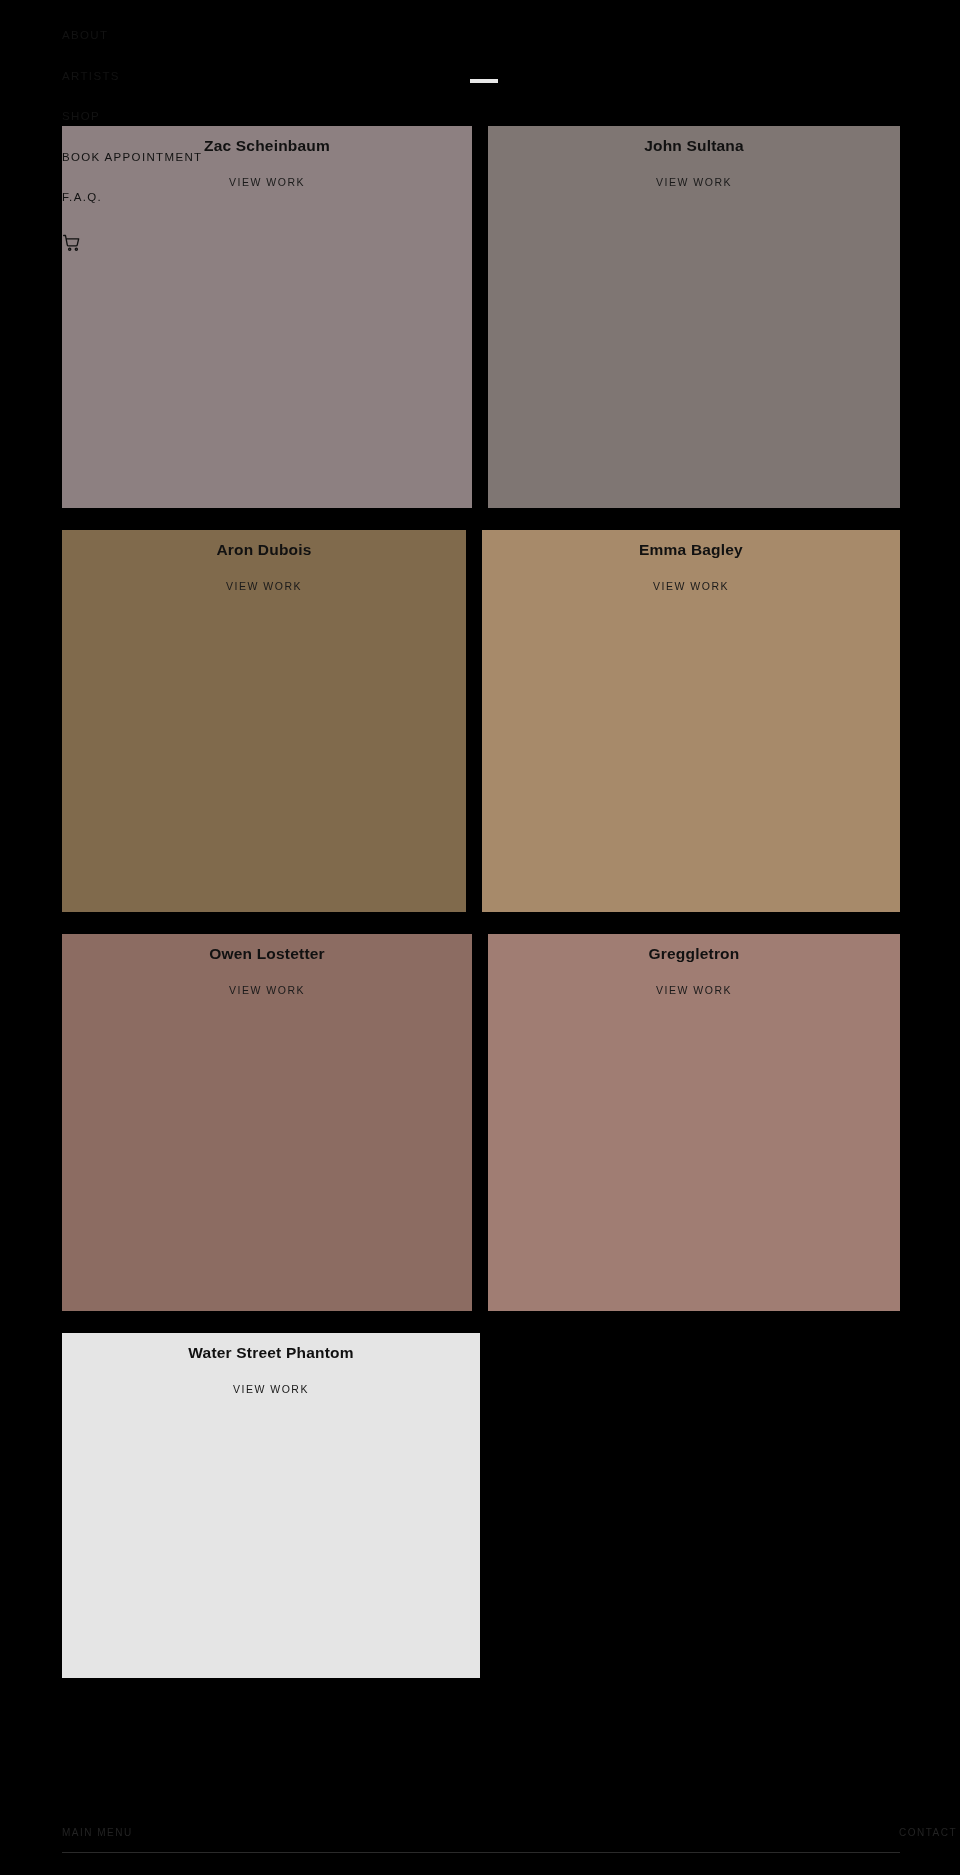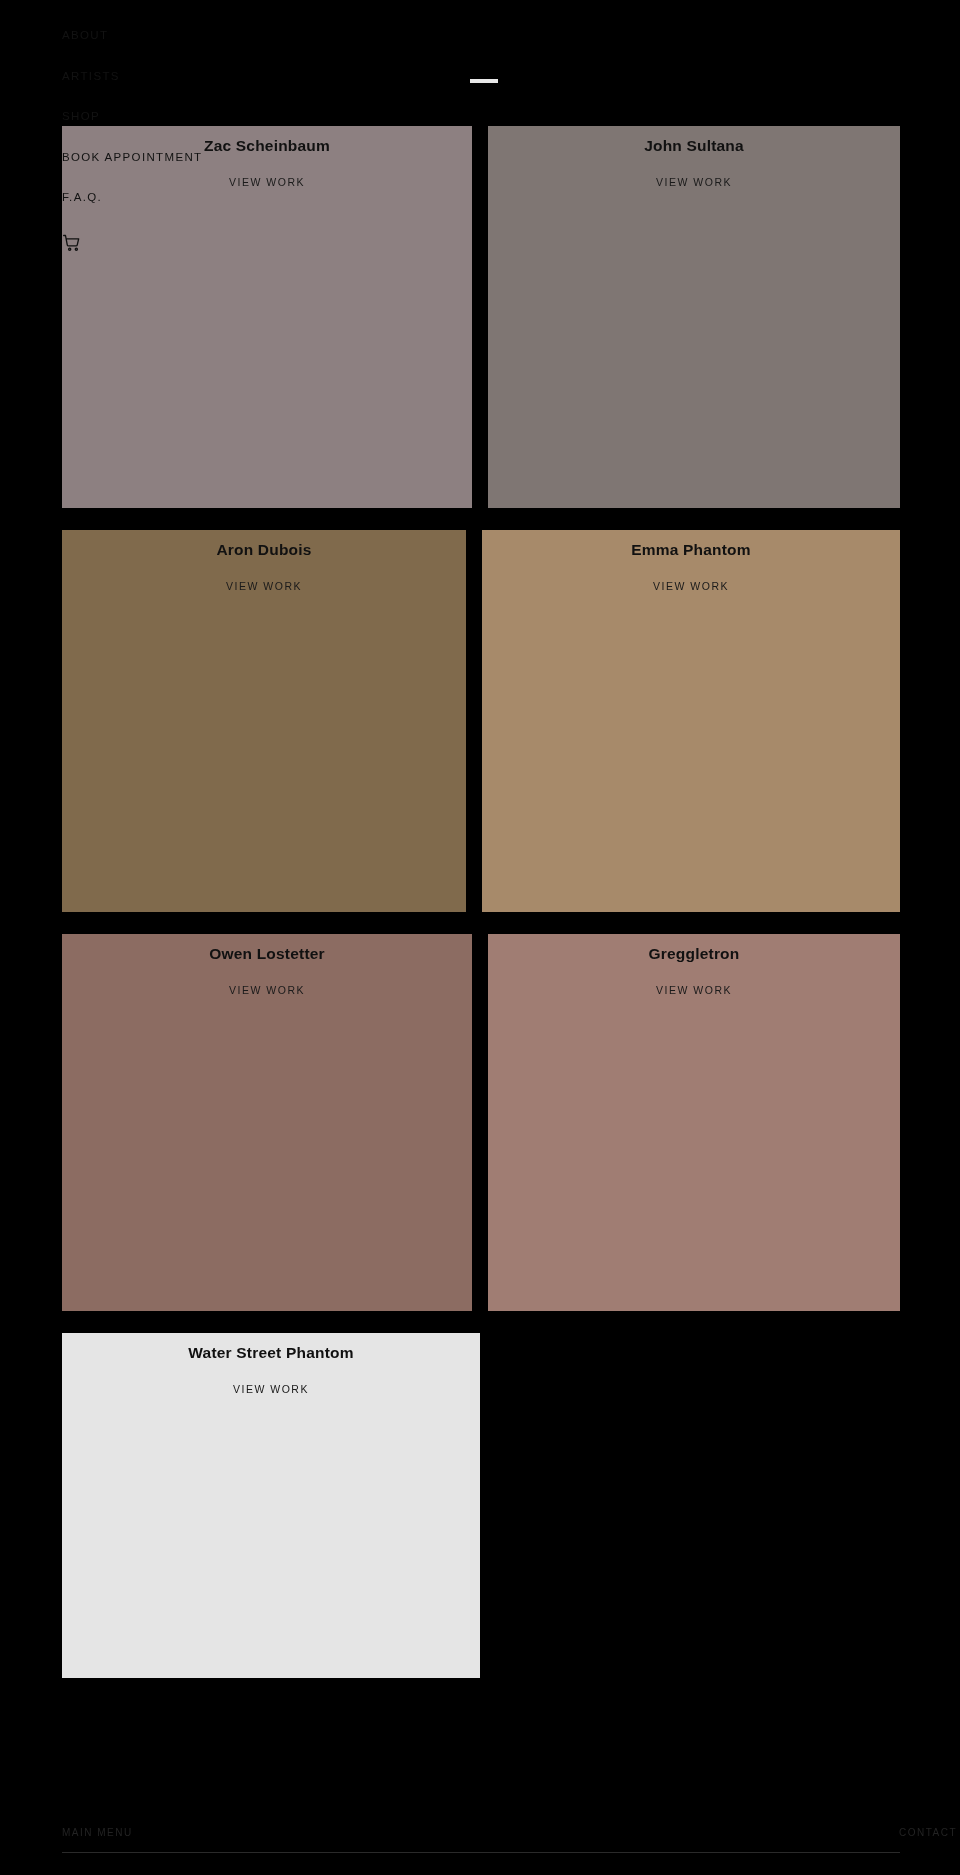--- a/index.html
+++ b/index.html
@@ -154,21 +154,21 @@
         <span class="card-cta">VIEW WORK</span>
       </a>
     </div>
 
     <div class="grid-row r2">
       <a class="artist-card c1" href="#" style="background:#806a4c">
         <span class="card-name">Aron Dubois</span>
         <span class="card-cta">VIEW WORK</span>
       </a>
       <a class="artist-card c2" href="#" style="background:#a78a6a">
-        <span class="card-name">Emma Phantom</span>
+        <span class="card-name">Emma Bagley</span>
         <span class="card-cta">VIEW WORK</span>
       </a>
     </div>
 
     <div class="grid-row r3">
       <a class="artist-card c1" href="#" style="background:#8c6c62">
         <span class="card-name">Owen Lostetter</span>
         <span class="card-cta">VIEW WORK</span>
       </a>
       <a class="artist-card c2" href="#" style="background:#a07d73">

